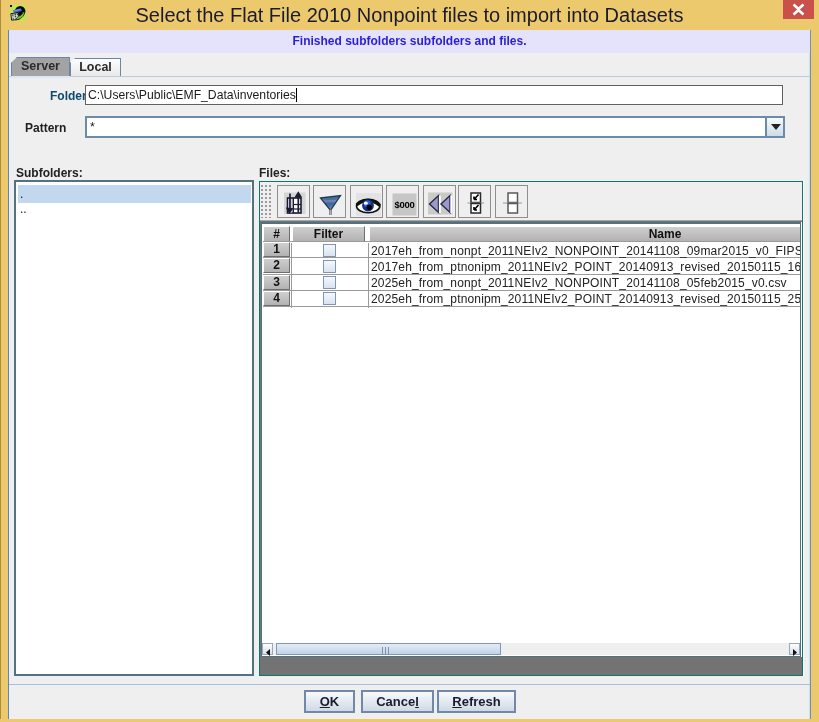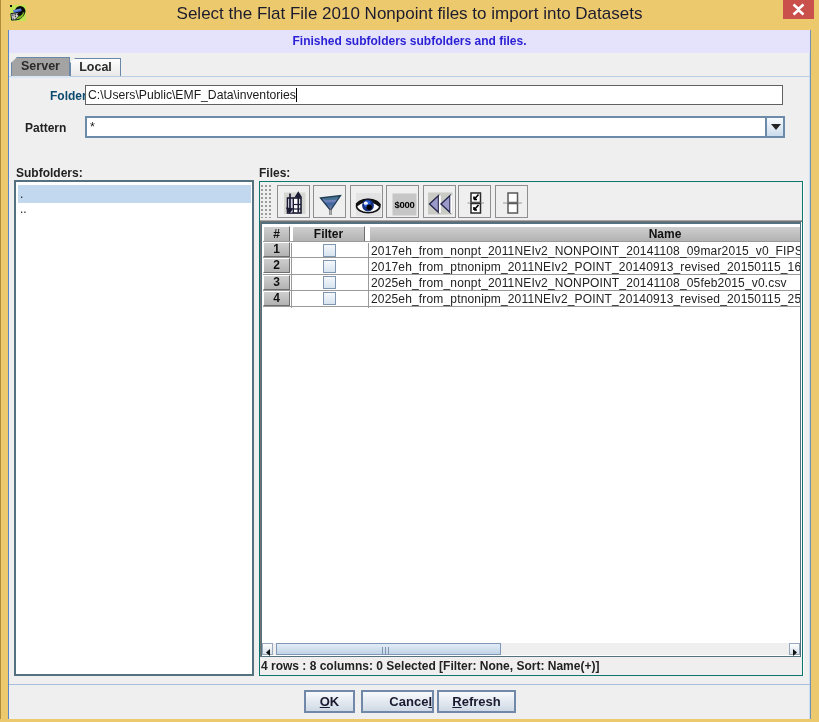--- a/index.html
+++ b/index.html
@@ -2,21 +2,21 @@
 <html><head>
 <meta charset="utf-8">
 <style>
 * { margin:0; padding:0; box-sizing:border-box; }
 html,body { width:819px; height:722px; overflow:hidden; }
 body { font-family:"Liberation Sans", sans-serif; background:#EDC96E; position:relative; }
 .abs { position:absolute; }
 
 
 #titlebar { left:0; top:0; width:819px; height:30px; background:#EDC96E; }
-#titletext { left:0; top:4px; width:819px; text-align:center; font-size:17px; color:#1b1b2e; }
+#titletext { left:0; top:4px; width:819px; text-align:center; font-size:20px; color:#1b1b2e; }
 #winicon { left:10px; top:5px; width:16px; height:16px; }
 #closebtn { left:783px; top:0; width:31px; height:19px; background:#C9504B; }
 #inner { left:8px; top:30px; width:802px; height:689px; background:#EFEFEF; border-left:1px solid #5B84C4; border-right:1px solid #C8DEF4; }
 
 
 #msgbar { left:9px; top:30px; width:801px; height:23px; background:#E4E3FB; }
 #msgtext { left:0; top:4px; width:801px; text-align:center; font-weight:bold; font-size:12px; color:#2A1FD4; }
 
 
 .tab { top:57px; height:19px; font-weight:bold; font-size:12.5px; color:#2b2b2b; text-align:center; }
@@ -66,21 +66,21 @@
 
 
 #hscroll { left:0px; top:419px; width:538px; height:12px; background:#EFEFEF; }
 .sbtn { top:0; width:11px; height:12px; background:linear-gradient(#FDFDFD,#D9E2EC); border:1px solid #98A8BC; }
 #hthumb { left:14px; top:0; width:225px; height:12px; background:linear-gradient(#E2ECF6,#C2D4E8); border:1px solid #8098B8; }
 
 
 #bottomline { left:9px; top:684px; width:801px; height:1px; background:#A8C0DC; }
 .btn { top:690px; height:23px; background:linear-gradient(#F8FAFC,#CFD9E5); border:2px solid #7188A8; font-weight:bold; font-size:13px; color:#1A1A30; text-align:center; line-height:19px; }
 #btn-ok { left:304px; width:51px; }
-#btn-cancel { left:361px; width:73px;text-align:right; }
+#btn-cancel { left:361px; width:73px; }
 #btn-refresh { left:437px; width:79px; }
 u { text-decoration:underline; }
 #bottomborder { left:0; top:719px; width:819px; height:3px; background:#EDC96E; }
 #edge0 { left:0; top:0; width:1px; height:722px; background:#AD8C3B; }
 #edge810 { left:810px; top:30px; width:1px; height:689px; background:#7391AD; }
 </style>
 </head>
 <body>
 <div class="abs" id="titlebar"></div>
 <div class="abs" id="titletext">Select the Flat File 2010 Nonpoint files to import into Datasets</div>
@@ -239,22 +239,19 @@
             <path d="M7 2 L3 5.5 L7 9 Z" fill="#111"></path>
           </svg></div>
     <div class="abs" id="hthumb">
           <div style="position:absolute;left:108px;top:3px;width:1px;height:7px;background:#7E96B0;box-shadow:3px 0 #7E96B0,-3px 0 #7E96B0;"></div>
         </div>
     <div class="abs sbtn" style="left:527px;"><svg width="10" height="11">
             <path d="M3 2 L7 5.5 L3 9 Z" fill="#111"></path>
           </svg></div>
   </div>
 </div>
-<div class="abs" id="statusbar">
-      <div class="abs" id="statustext">4 rows : 8 columns: 0 Selected [Filter: None, Sort: Name(+)]</div>
-    </div>
 </div>
 
 <div class="abs" id="bottomline"></div>
 <div class="abs btn" id="btn-ok"><u>O</u>K</div>
 <div class="abs btn" id="btn-cancel">Cance<u>l</u></div>
 <div class="abs btn" id="btn-refresh"><u>R</u>efresh</div>
 <div class="abs" id="bottomborder"></div>
 
 </body></html>

